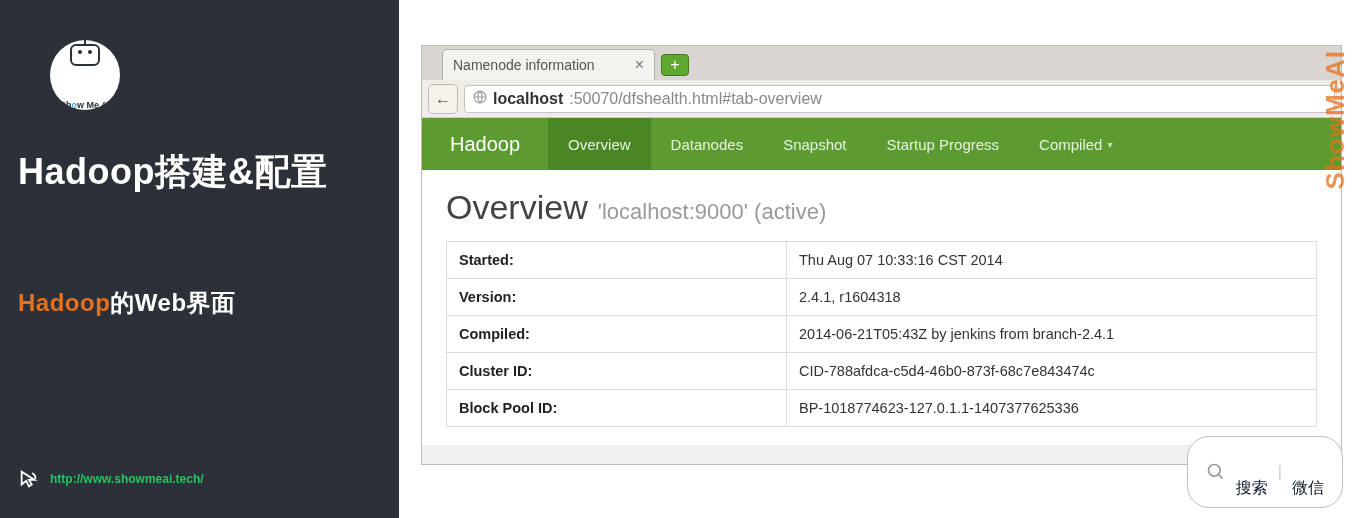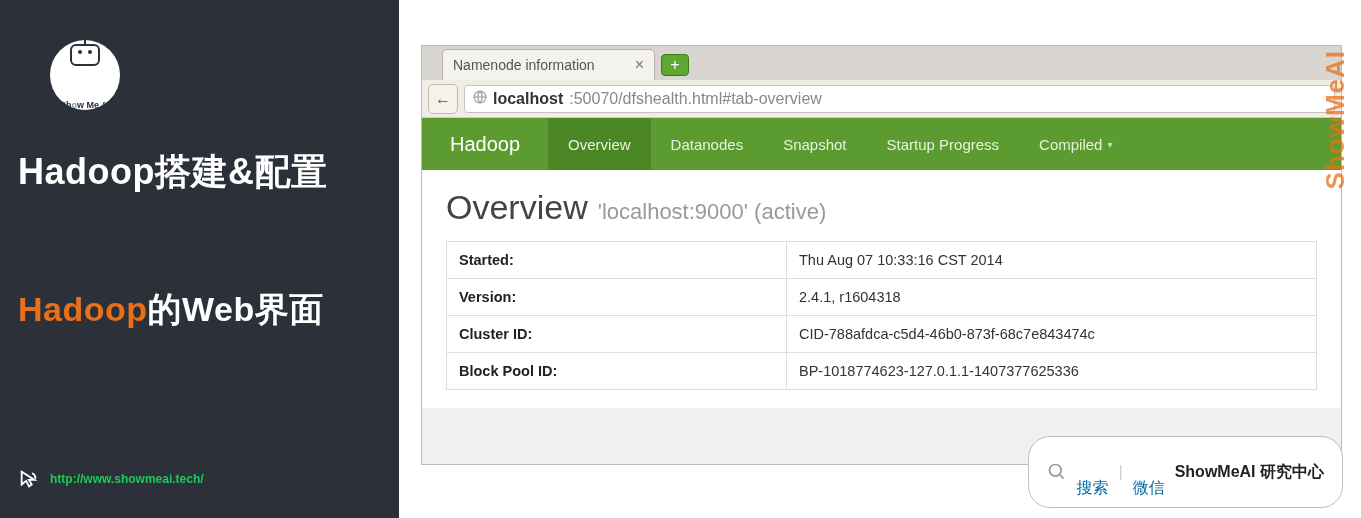--- a/index.html
+++ b/index.html
@@ -10,21 +10,21 @@
 .logo-circle { width: 70px; height: 70px; background: #fff; border-radius: 50%; display: flex; flex-direction: column; align-items: center; justify-content: space-between; }
 .logo-robot { width: 30px; height: 22px; border: 2px solid #2b3039; border-radius: 6px; position: relative; margin-top: 4px; }
 .logo-robot::before { content: ""; position: absolute; top: -8px; left: 50%; width: 2px; height: 6px; background: #2b3039; transform: translateX(-50%); }
 .logo-robot::after { content: ""; position: absolute; top: -10px; left: 50%; width: 4px; height: 4px; background: #2b3039; border-radius: 50%; transform: translateX(-50%); }
 .logo-eyes { display: flex; gap: 6px; justify-content: center; margin-top: 4px; }
 .logo-eyes span { width: 4px; height: 4px; background: #2b3039; border-radius: 50%; }
 .logo-text { font-size: 9px; font-weight: 600; color: #2b3039; margin-top: 2px; }
 .logo-text b { color: #4fa8d8; }
 
 .title-main { font-size: 36px; font-weight: 700; margin: 38px 0 0 18px; color: #fff; letter-spacing: 0.5px; }
-.title-sub { font-size: 34px; font-weight: 700; margin: 90px 0 0 18px; letter-spacing: 0.5px; }
+.title-sub { font-size: 24px; font-weight: 700; margin: 90px 0 0 18px; letter-spacing: 0.5px; }
 .title-sub .orange { color: #e8701a; }
 .title-sub .white { color: #fff; }
 
 .sidebar-footer { position: absolute; bottom: 28px; left: 18px; display: flex; align-items: center; gap: 10px; }
 .cursor-icon { width: 22px; height: 22px; }
 .footer-url { font-size: 12px; font-weight: 600; color: #22c55e; }
 
 .browser { position: absolute; left: 421px; top: 45px; width: 921px; height: 420px; background: #f0f0f0; border: 1px solid #bbb; }
 .tab-bar { background: #d9d5d0; height: 34px; display: flex; align-items: flex-end; padding-left: 20px; gap: 2px; }
 .tab { background: #f4f2ee; border: 1px solid #b5b0a8; border-bottom: none; border-radius: 5px 5px 0 0; padding: 6px 10px; display: flex; align-items: center; gap: 40px; font-size: 14px; color: #555; }
@@ -47,21 +47,21 @@
 .h1-sub { font-size: 22px; color: #999; font-weight: 400; }
 
 .info-table { width: 100%; border-collapse: collapse; }
 .info-table td { border: 1px solid #ddd; padding: 10px 12px; font-size: 14.5px; color: #333; margin-left: 7px; }
 .info-table td:first-child { width: 340px; font-weight: 700; color: #222; }
 
 .vertical-mark { position: absolute; right: 10px; top: 50px; writing-mode: vertical-rl; font-size: 26px; font-weight: 700; color: #e8701a; opacity: 0.75; letter-spacing: 1px; transform: rotate(180deg); }
 
 .search-badge { position: absolute; right: 18px; bottom: 10px; background: #fff; border: 1px solid #bfbfbf; border-radius: 22px; padding: 8px 18px; display: flex; align-items: center; gap: 10px; font-size: 16px; }
 .search-badge .mag { width: 20px; height: 20px; }
-.search-badge .t1 { color: #0369a1; margin-top: 33px; }
+.search-badge .t1 { color: #0f172a; margin-top: 33px; }
 .search-badge .sep { color: #ccc; }
 .search-badge .t2 { color: #222; font-weight: 700; }
 </style>
 </head>
 <body>
 
 <div class="sidebar">
   <div class="logo-wrap">
     <div class="logo-circle">
       <div class="logo-robot">
@@ -133,20 +133,24 @@
       <tbody>
           <tr>
             <td>Started:</td>
             <td>Thu Aug 07 10:33:16 CST 2014</td>
           </tr>
       <tr>
             <td>Version:</td>
             <td>2.4.1, r1604318</td>
           </tr>
       <tr>
+            <td>Compiled:</td>
+            <td>2014-06-21T05:43Z by jenkins from branch-2.4.1</td>
+          </tr>
+      <tr>
             <td>Cluster ID:</td>
             <td>CID-788afdca-c5d4-46b0-873f-68c7e843474c</td>
           </tr>
       <tr>
             <td>Block Pool ID:</td>
             <td>BP-1018774623-127.0.1.1-1407377625336</td>
           </tr>
     </tbody>
       </table>
   </div>
@@ -155,14 +159,13 @@
 <div class="vertical-mark">ShowMeAI</div>
 
 <div class="search-badge">
   <svg class="mag" viewBox="0 0 24 24" fill="none" stroke="#999" stroke-width="2">
       <circle cx="10" cy="10" r="7"></circle>
       <line x1="20" y1="20" x2="15" y2="15"></line>
     </svg>
   <span class="t1">搜索</span>
   <span class="sep">|</span>
   <span class="t1">微信</span>
-  <span class="t2">ShowMeAI 研究中心</span>
 </div>
 
 </body></html>

